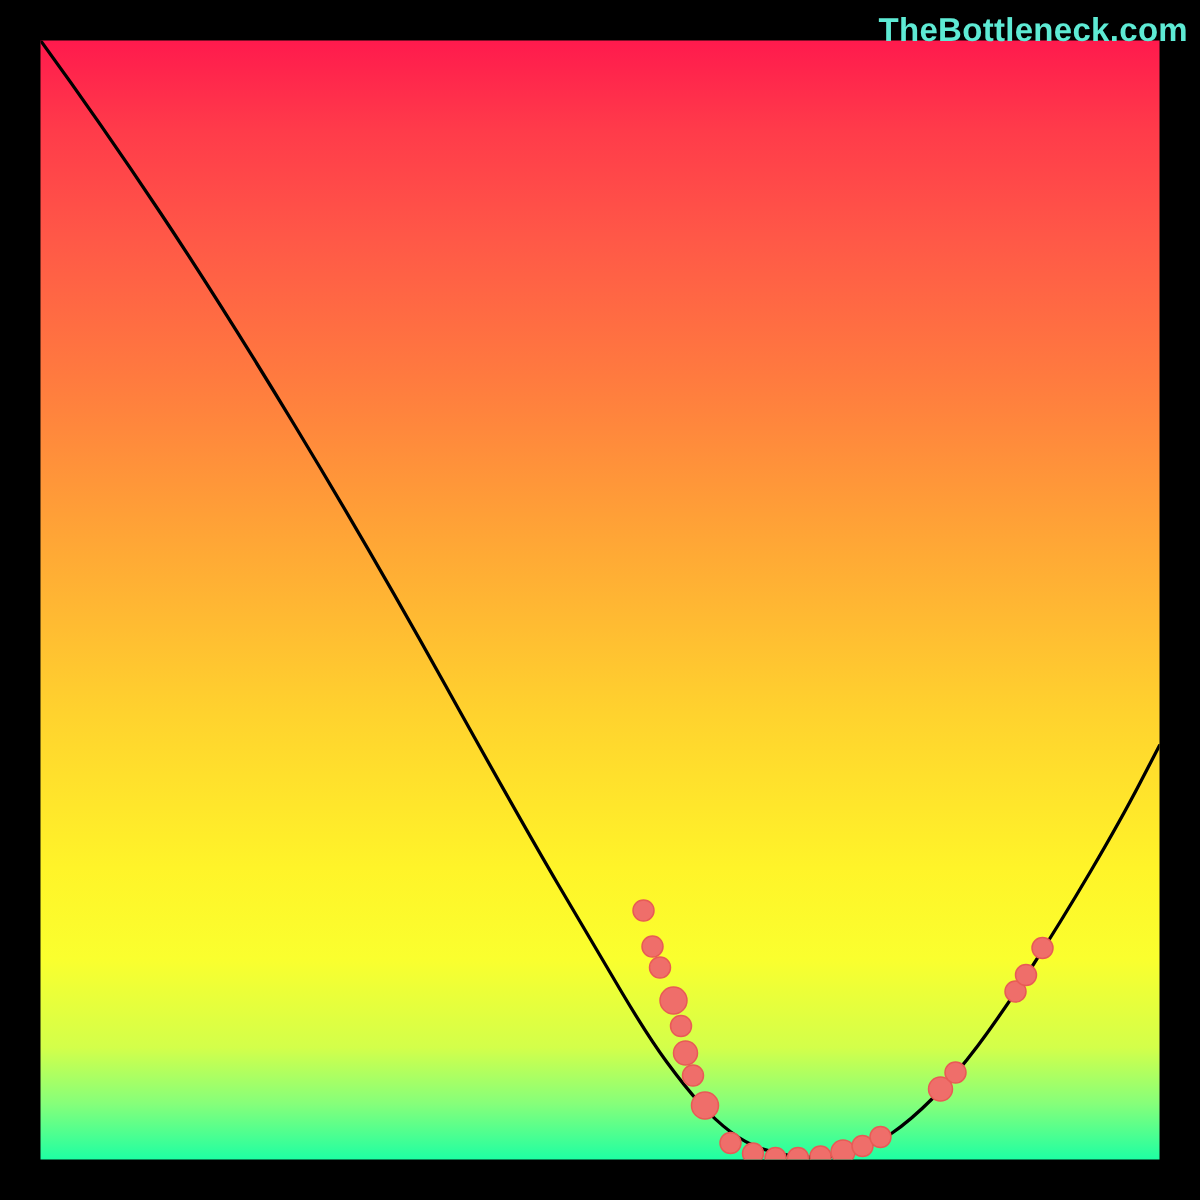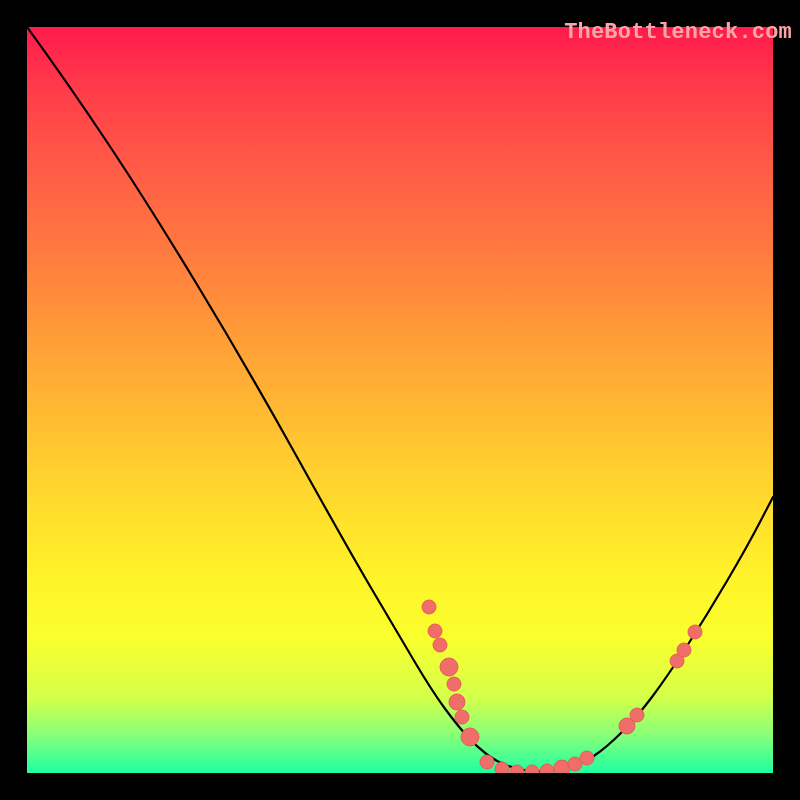--- a/index.html
+++ b/index.html
@@ -26,28 +26,27 @@
       #ffd22e 60%,
       #fff429 74%,
       #faff2e 82%,
       #d3ff4a 90%,
       #86ff7a 95%,
       #1effa3 100%
     );
   }
   .watermark {
     position: absolute;
-    top: 20px;
+    top: 7px;
     right: 8px;
-    color: #fca5a5;
+    color: #5eead4;
     font-size: 22px;
     font-weight: 600;
     letter-spacing: 0.2px;
     user-select: none;
-    font-family: Liberation Mono, monospace;
   }
   svg.plot {
     position: absolute;
     left: 0;
     top: 0;
     width: 746px;
     height: 746px;
   }
   .curve {
     fill: none;

